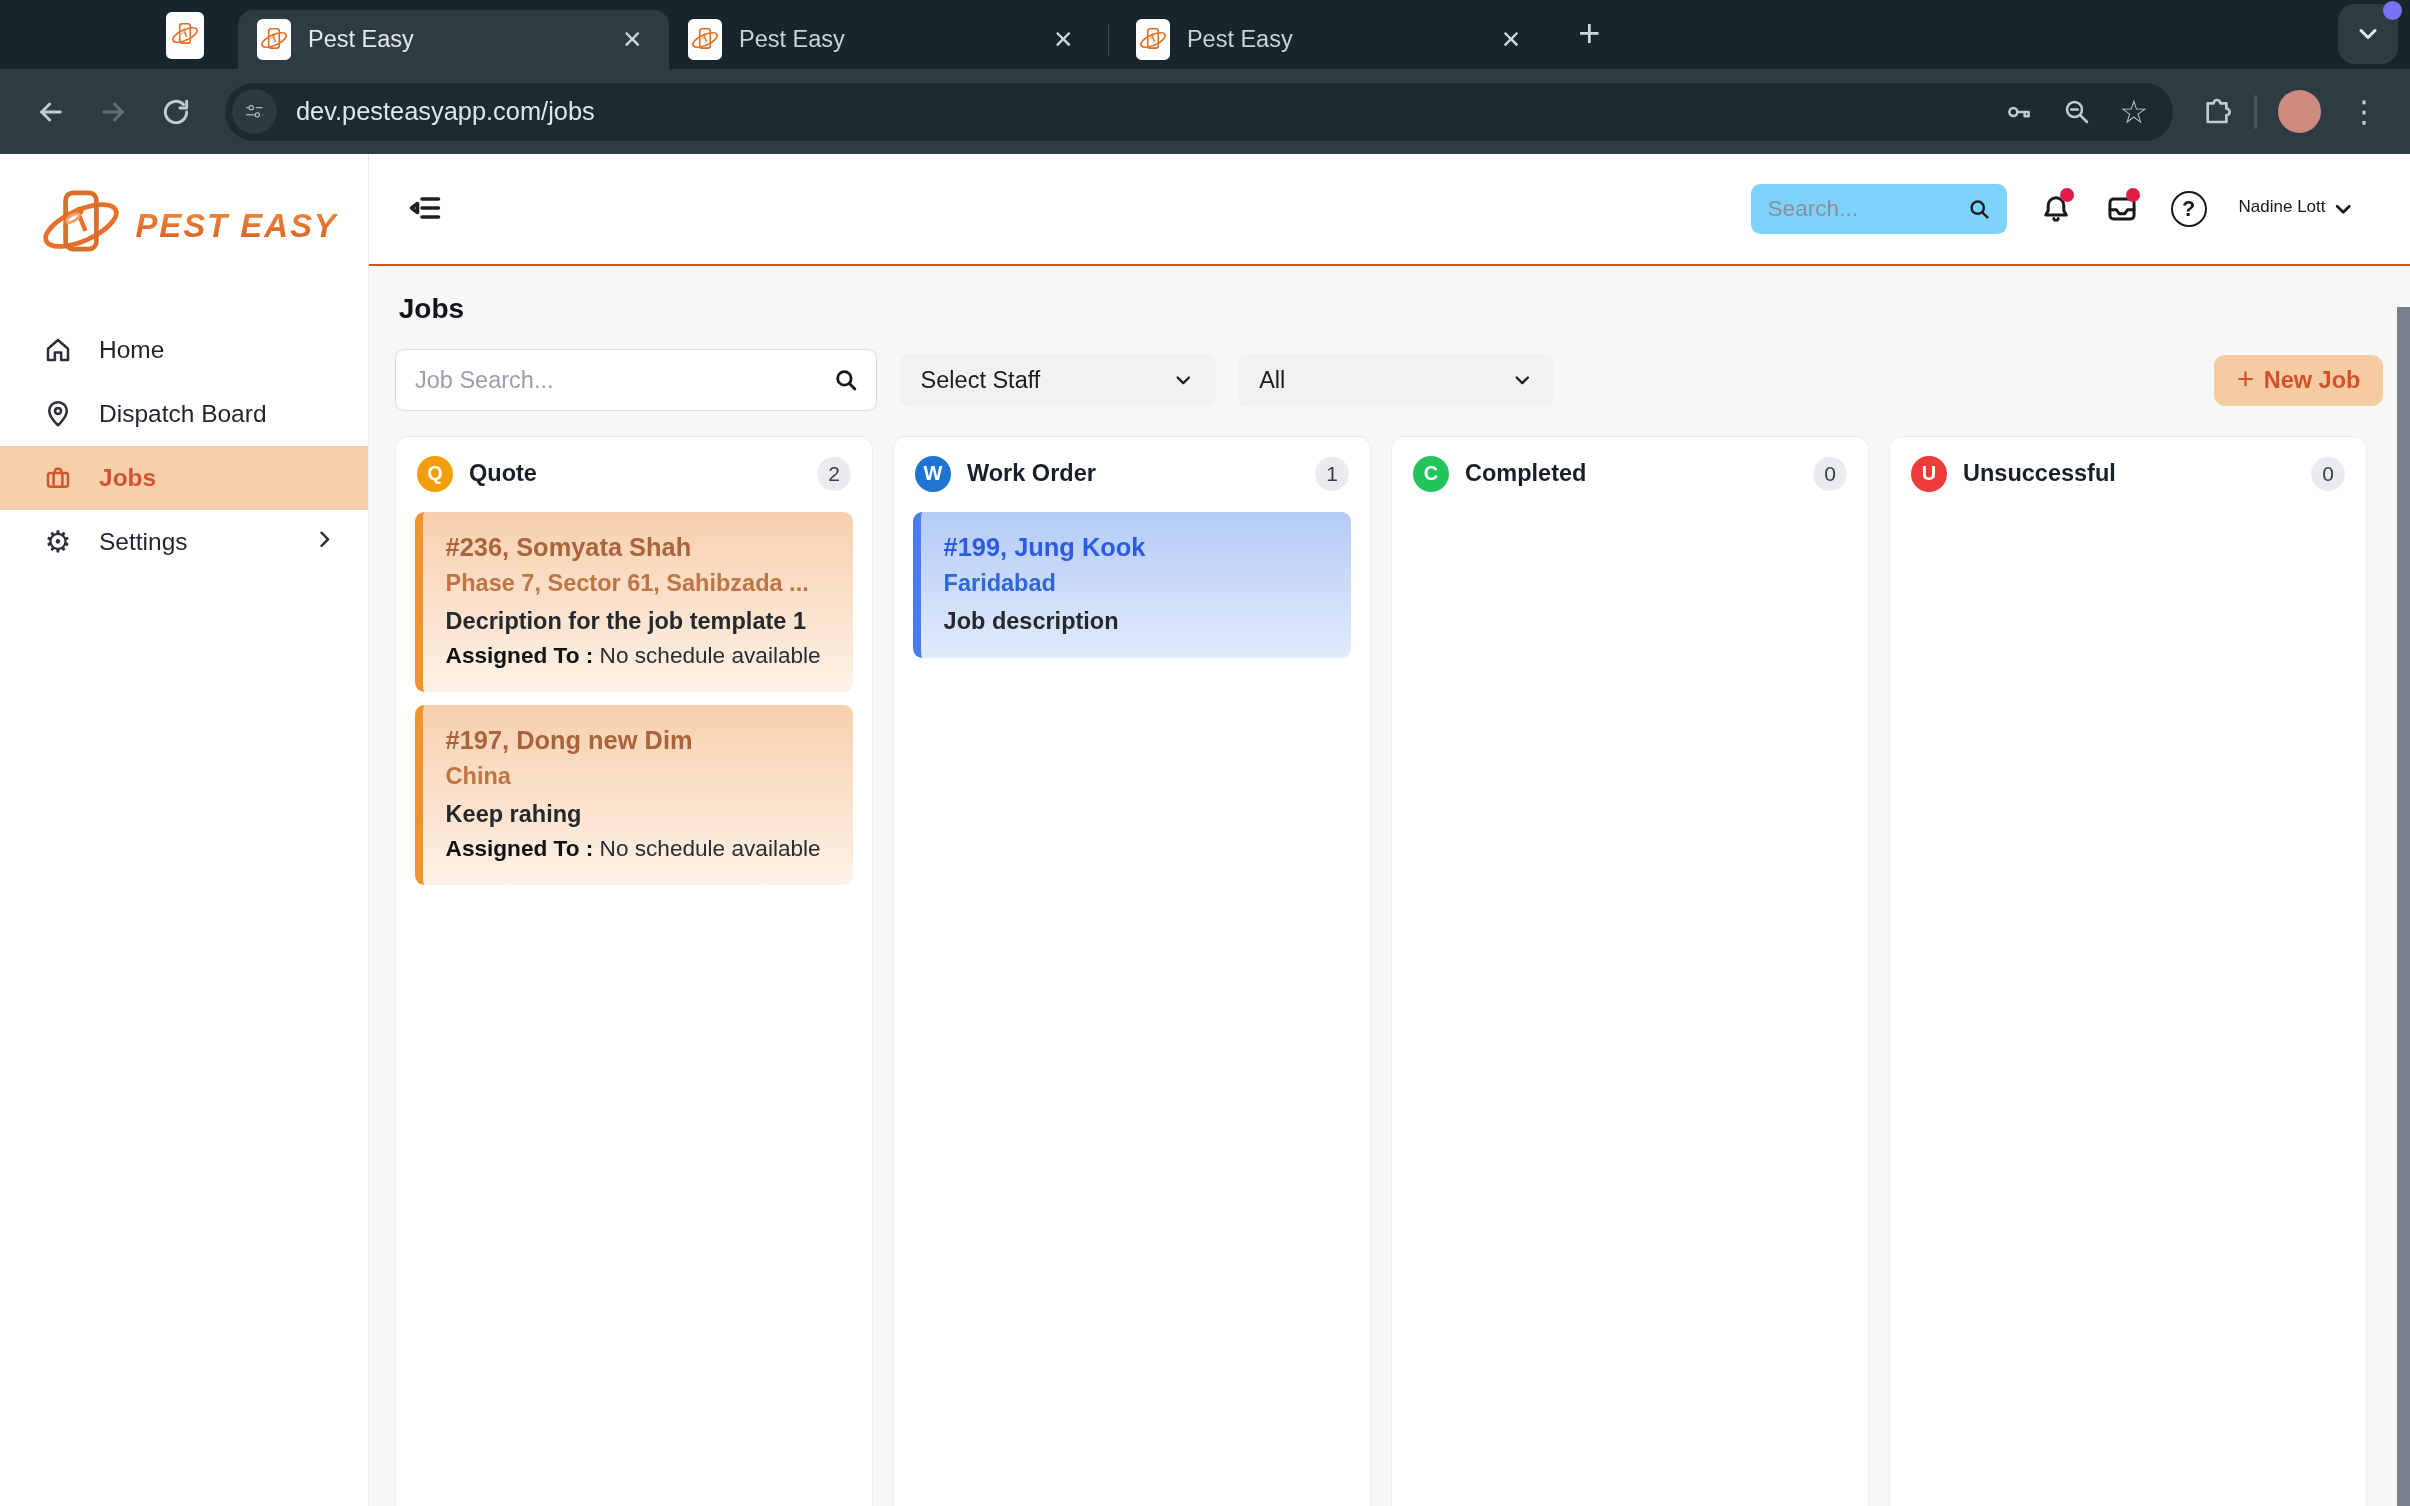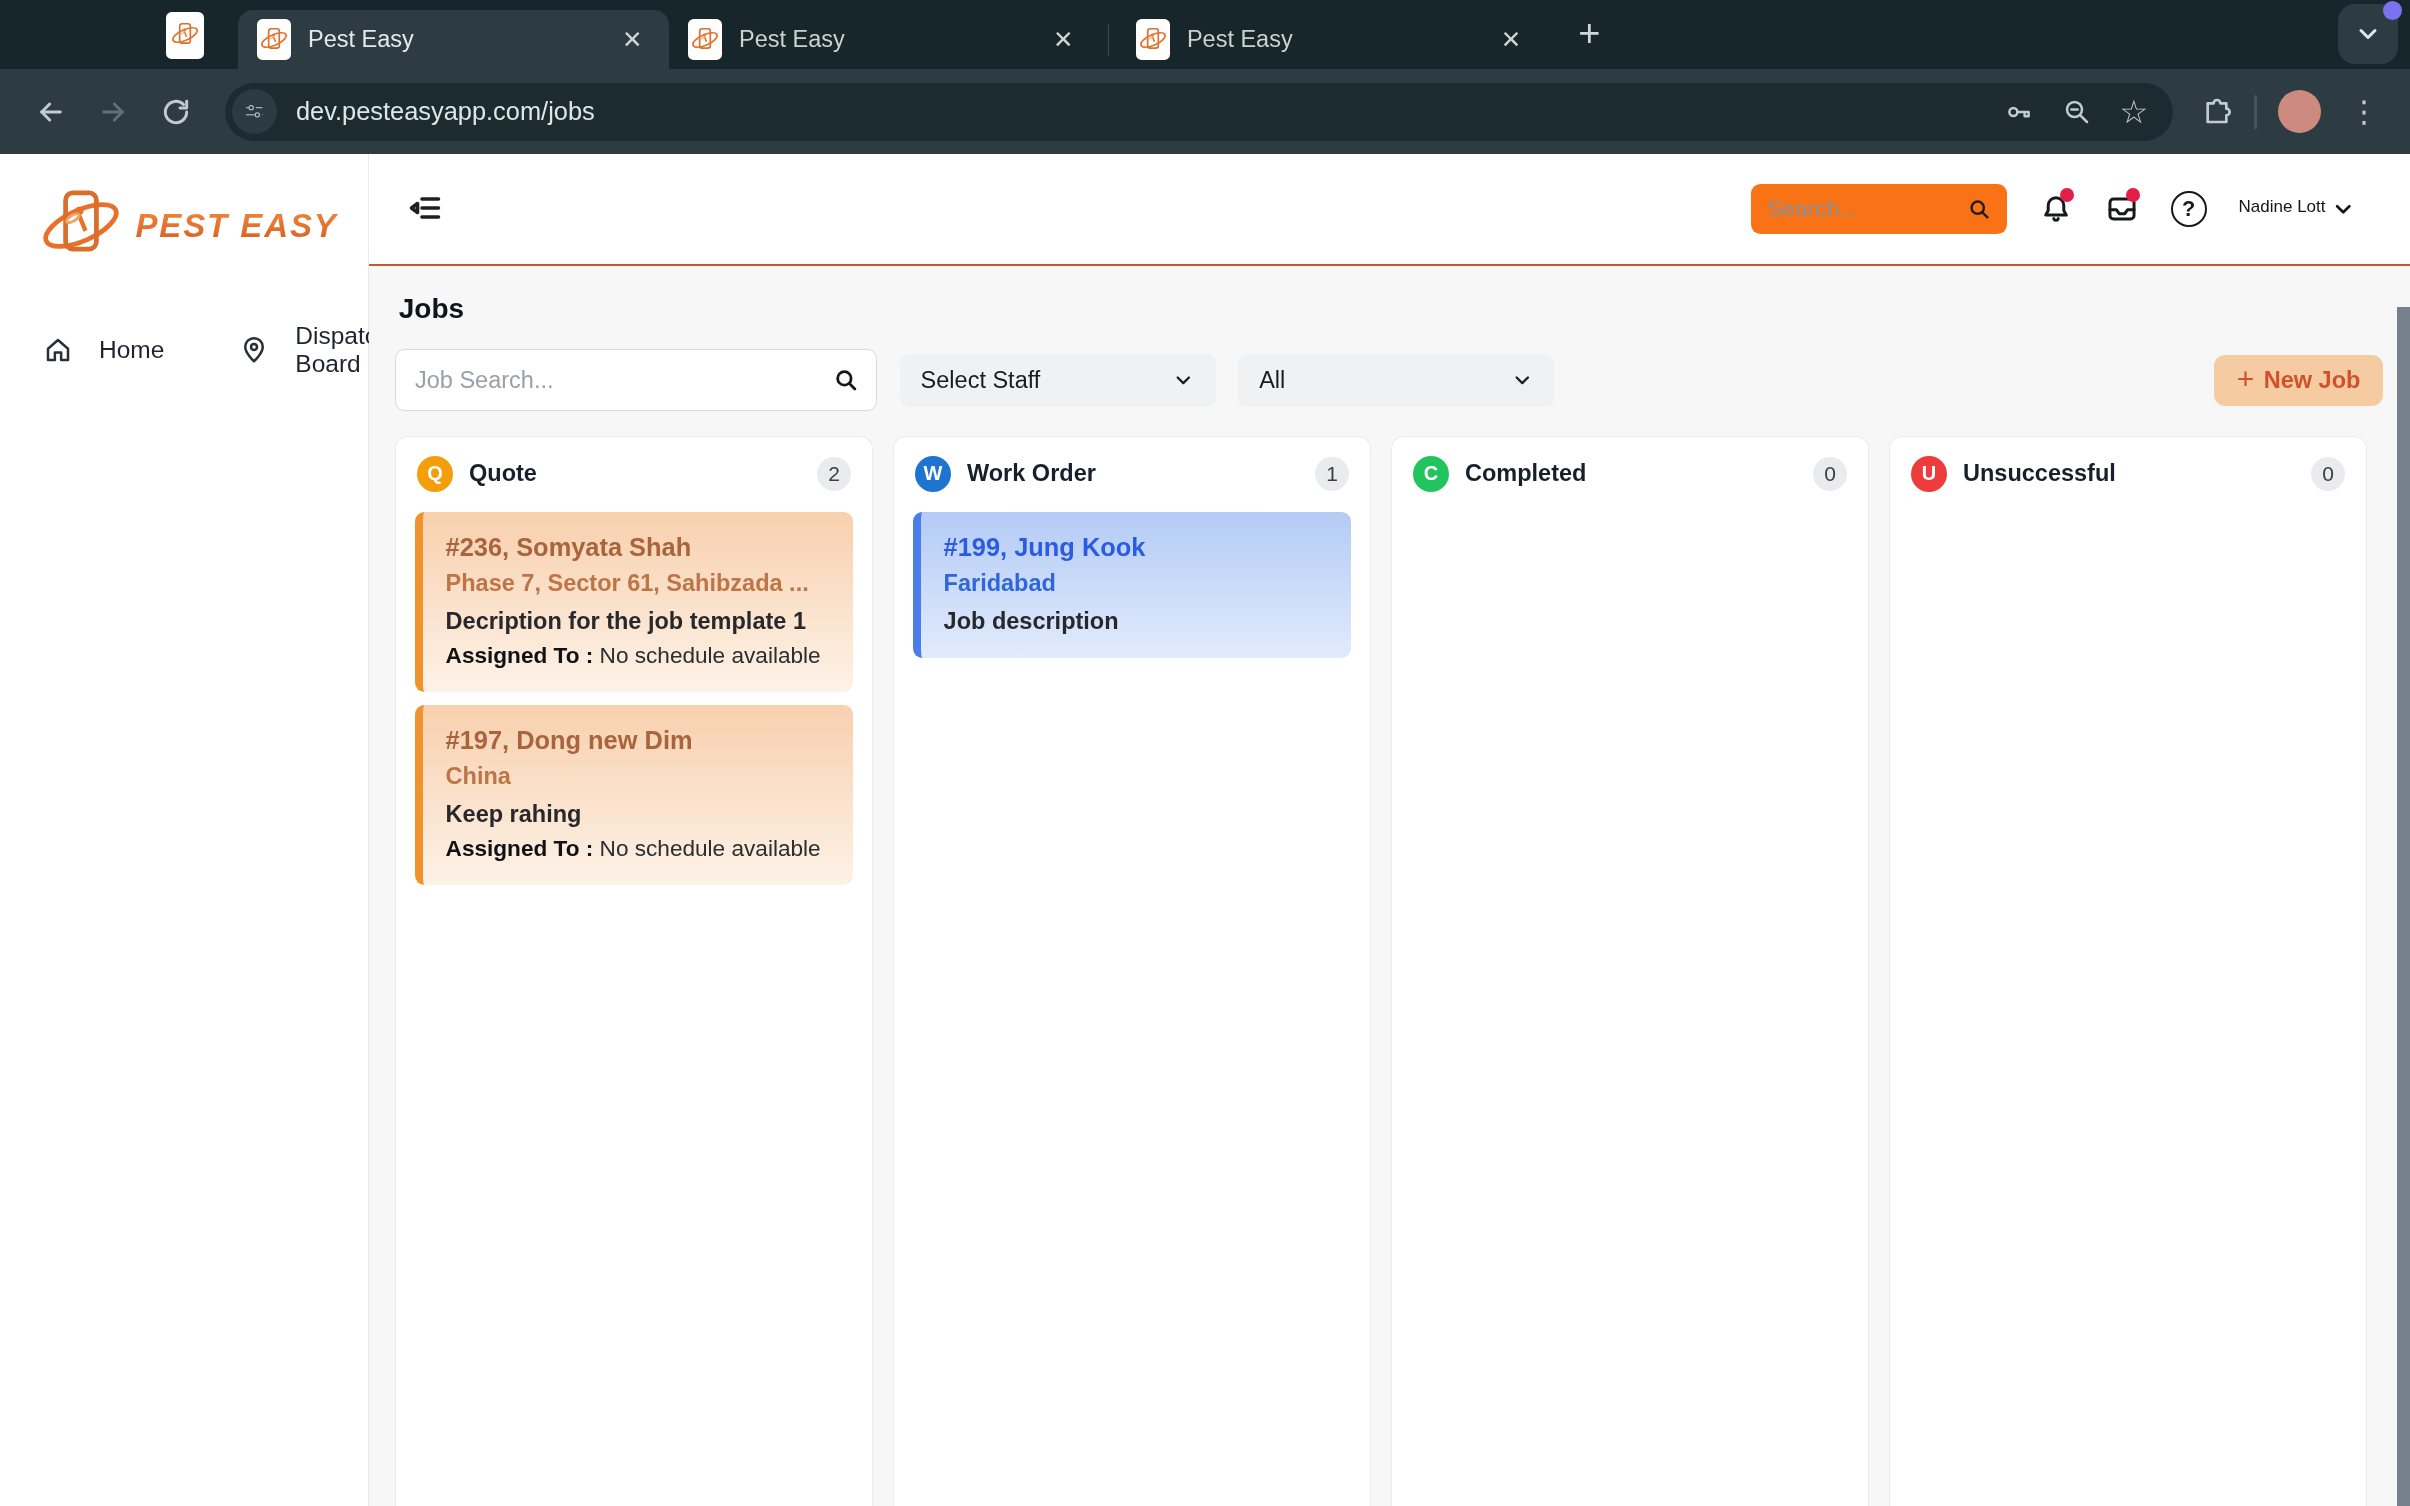--- a/index.html
+++ b/index.html
@@ -39,34 +39,34 @@
   .avatar { width:43px; height:43px; border-radius:50%; background:#cd8a7e; }
   .kebab { font-size:30px; color:#c2ccd0; padding:0 7.5px; letter-spacing:0; }
 
   
   .app { flex:1; display:flex; min-height:0; position:relative; }
 
   .sidebar { width:369px; background:#ffffff; border-right:1.9px solid #e8eaec; flex-shrink:0; display:flex; flex-direction:column; }
   .brand { display:flex; align-items:center; gap:9.4px; padding:28px 19px 24.5px 36px; }
   .brand svg { width:90px; height:87px; }
   .brand-name { font-size:33px; font-weight:800; letter-spacing:1.9px; background:linear-gradient(180deg,#f08a3c,#d95b22); -webkit-background-clip:text; background-clip:text; -webkit-text-fill-color:transparent; color:#e8702a; font-style:italic; }
-  .nav { margin-top:24.5px; display:flex; }
+  .nav { margin-top:24.5px; display:flex; flex-direction:column; }
   .nav-item { height:64px; display:flex; align-items:center; gap:26px; padding:0 32px 0 43px; font-size:24.5px; color:#1e2430; cursor:pointer; }
   .nav-item svg { width:30px; height:30px; stroke:#2a2f36; fill:none; stroke-width:2; stroke-linecap:round; stroke-linejoin:round; flex-shrink:0; }
   .nav-item.active { background:#f6d0ac; color:#d2542f; font-weight:600; }
   .nav-item.active svg { stroke:#d2542f; }
   .nav-item .gear-glyph { font-size:30px; line-height:1; width:30px; text-align:center; color:#2a2f36; }
   .nav-item .chev-right { margin-left:auto; }
   .nav-item .chev-right svg { width:22.6px; height:22.6px; stroke-width:2.6; }
 
   .main { flex:1; display:flex; flex-direction:column; min-width:0; }
   .main-header { height:112px; background:#fff; border-bottom:2.8px solid #c3582c; display:flex; align-items:center; padding:0 56px 0 38px; gap:28px; flex-shrink:0; }
   .collapse-btn svg { width:36px; height:36px; stroke:#1f1f1f; fill:none; stroke-width:2.4; stroke-linecap:round; stroke-linejoin:round; }
   .header-right { margin-left:auto; display:flex; align-items:center; gap:32px; }
-  .global-search { width:256px; height:50px; background:#f97316; border-radius:9.4px; display:flex; align-items:center; padding:0 15px 0 17px;margin-left:32px; }
+  .global-search { width:256px; height:50px; background:#7dd3fc; border-radius:9.4px; display:flex; align-items:center; padding:0 15px 0 17px;margin-left:32px; }
   .global-search input { flex:1; min-width:0; border:none; background:transparent; outline:none; font-size:22.6px; color:#333; font-family:"Liberation Sans",sans-serif; }
   .global-search input::placeholder { color:#8a8f98; }
   .global-search svg { width:24.5px; height:24.5px; stroke:#1f1f1f; fill:none; stroke-width:2.4; stroke-linecap:round; }
   .icon-btn { position:relative; display:flex; align-items:center; justify-content:center; }
   .icon-btn svg { width:34px; height:34px; stroke:#17191c; fill:none; stroke-width:2.1; stroke-linecap:round; stroke-linejoin:round; }
   .notif-dot { position:absolute; top:-3.8px; right:-1.9px; width:14px; height:14px; border-radius:50%; background:#e11d48; }
   .help-circle { width:36px; height:36px; border:2.8px solid #17191c; border-radius:50%; display:flex; align-items:center; justify-content:center; font-size:21.7px; font-weight:700; color:#17191c; }
   .user-menu { display:flex; align-items:flex-start; gap:5px; font-size:17px; color:#14161a; font-weight:500; cursor:pointer; }
   .user-menu svg { width:24.5px; height:24.5px; stroke:#14161a; fill:none; stroke-width:2.6; stroke-linecap:round; stroke-linejoin:round; }
 

